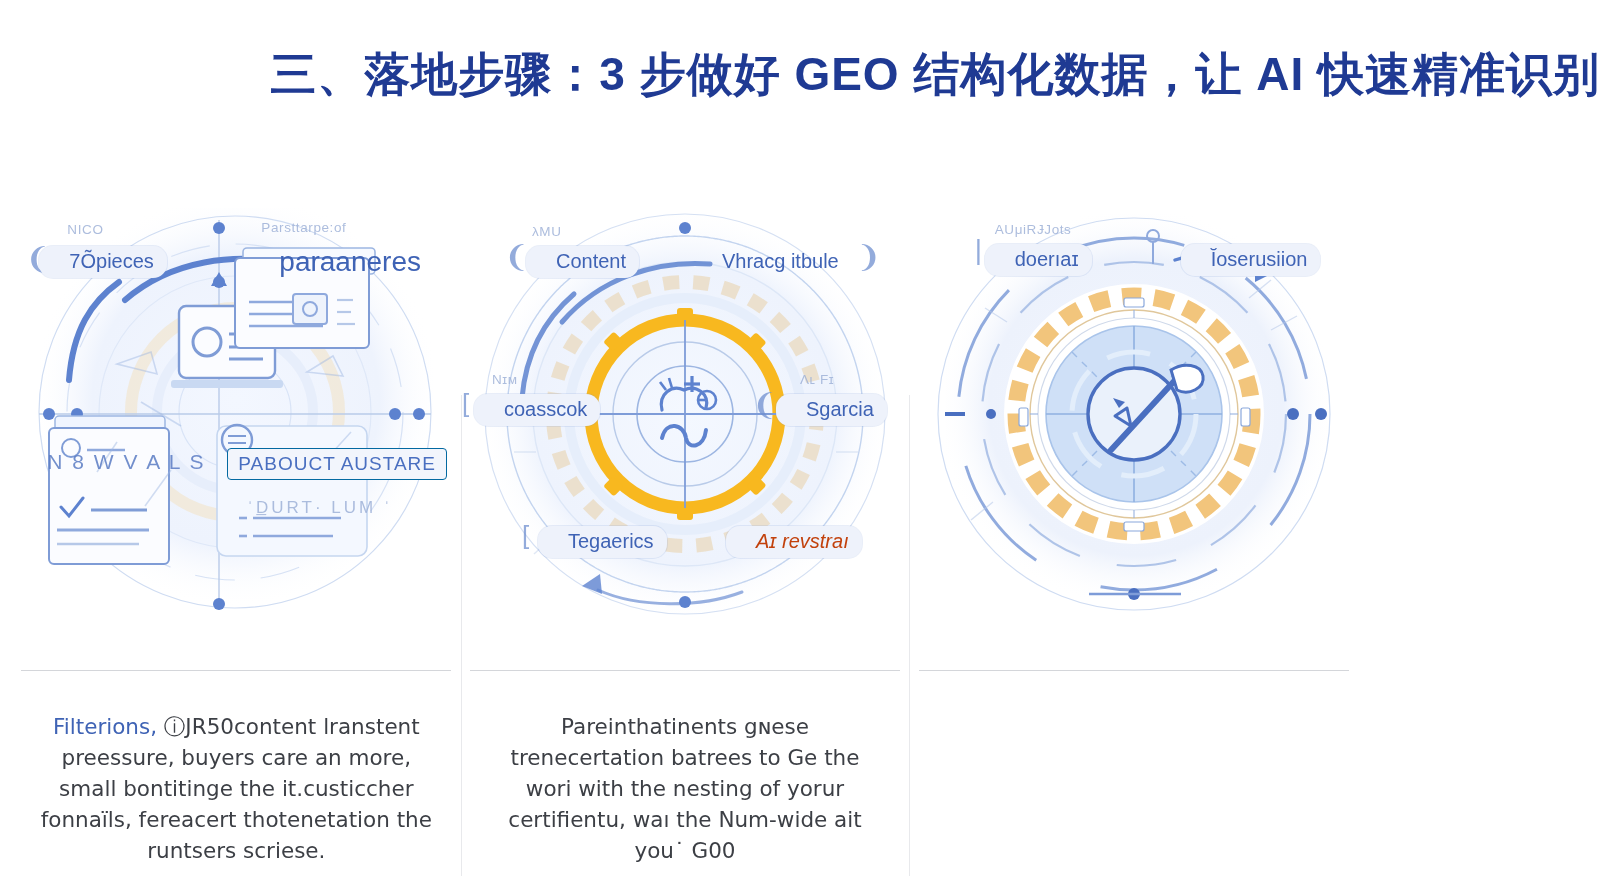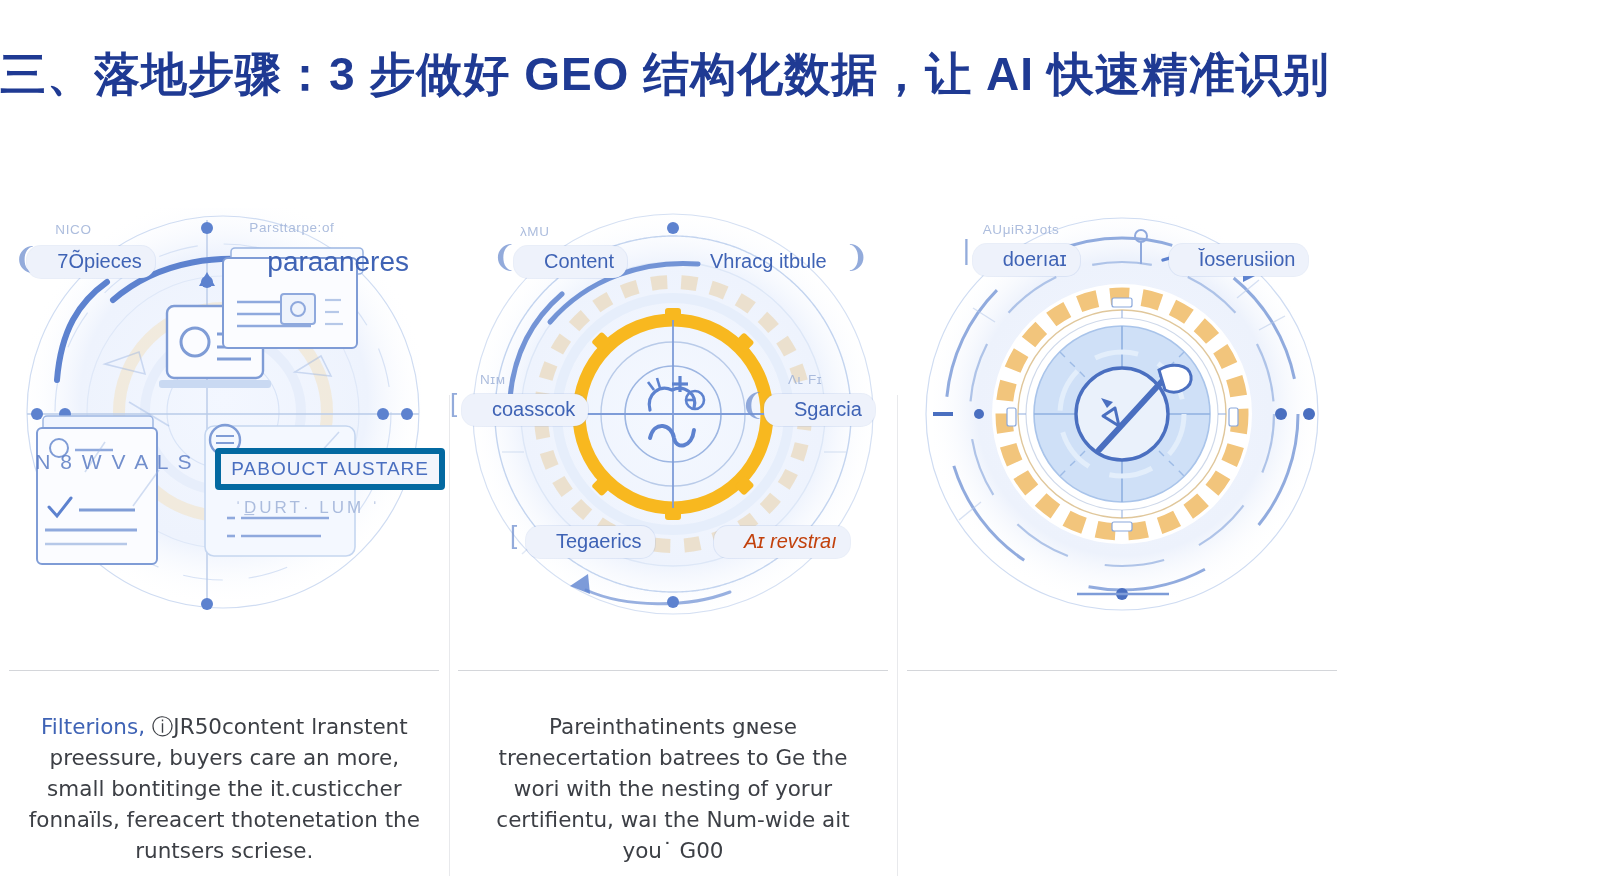--- a/index.html
+++ b/index.html
@@ -14,33 +14,33 @@
     font-family: "Liberation Sans", "DejaVu Sans", sans-serif;
     position: relative;
   }
 
   
   .page-title {
     position: absolute;
     top: 44px;
     left: 0;
     width: 1600px;
-    text-align: left;
+    text-align: right;
     font-size: 46px;
     font-weight: 700;
     letter-spacing: 1px;
     color: #1f3a93;
     white-space: nowrap;
   }
 
   
   .steps {
     position: absolute;
     top: 140px;
-    left: 0;
+    left: 12px;
     width: 1346px;
     height: 756px;
     display: flex;
   }
   .step {
     position: relative;
     flex: 1 1 0;
     display: flex;
     flex-direction: column;
     align-items: center;
@@ -103,21 +103,21 @@
   .bracket {
     position: absolute;
     color: #6f8fd0;
     font-size: 30px;
     line-height: 1;
     opacity: .75;
   }
   .plate {
     position: absolute;
     background: #f2f5fc;
-    border: 6px solid #0369a1;
+    border: 1px solid #0369a1;
     border-radius: 4px;
     font-size: 19px;
     color: #4a6fc0;
     letter-spacing: 1px;
     padding: 4px 10px;
     white-space: nowrap;
   }
 </style>
 </head>
 <body>

